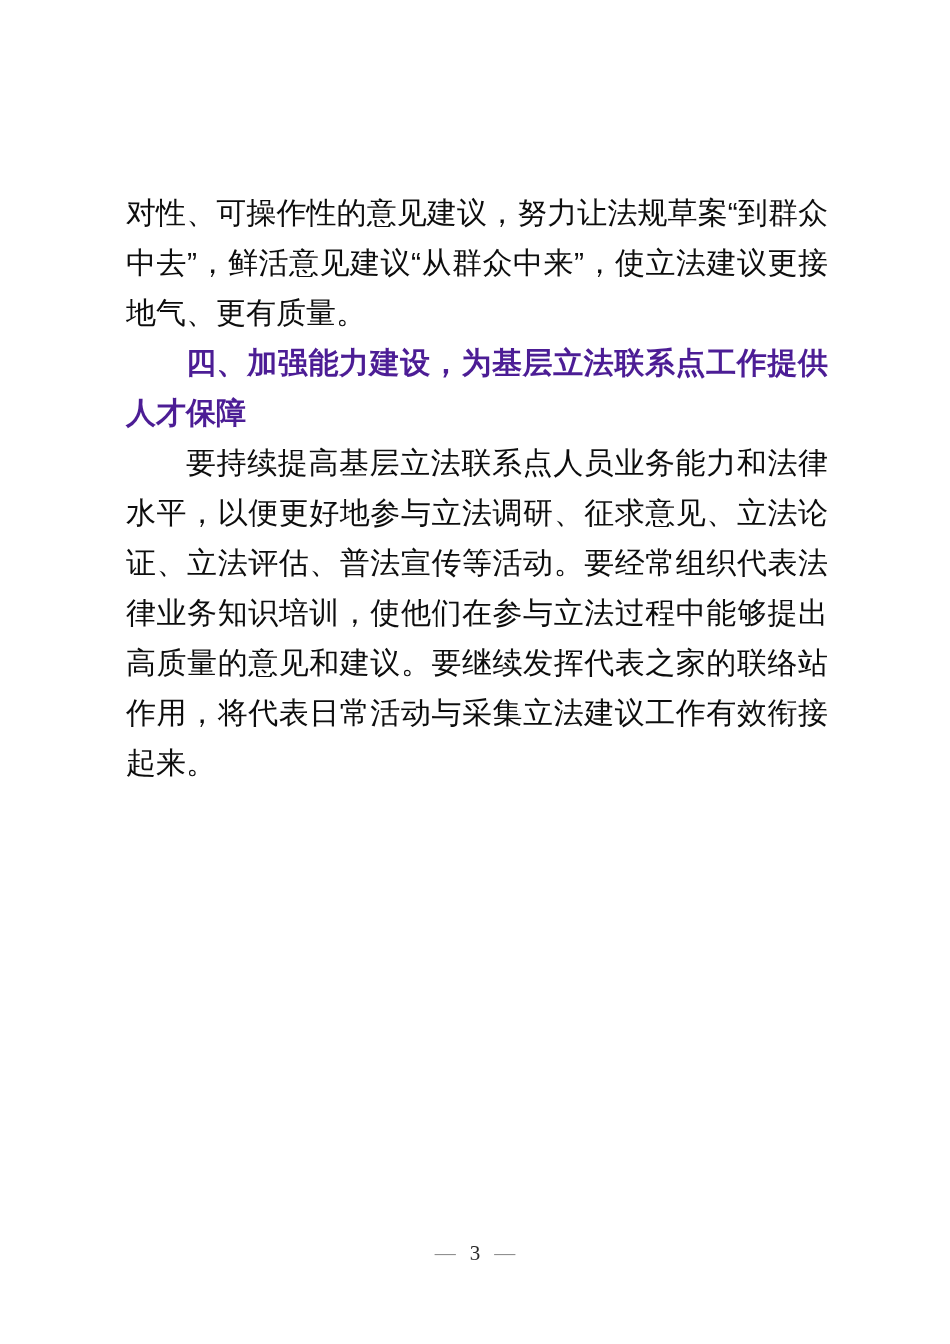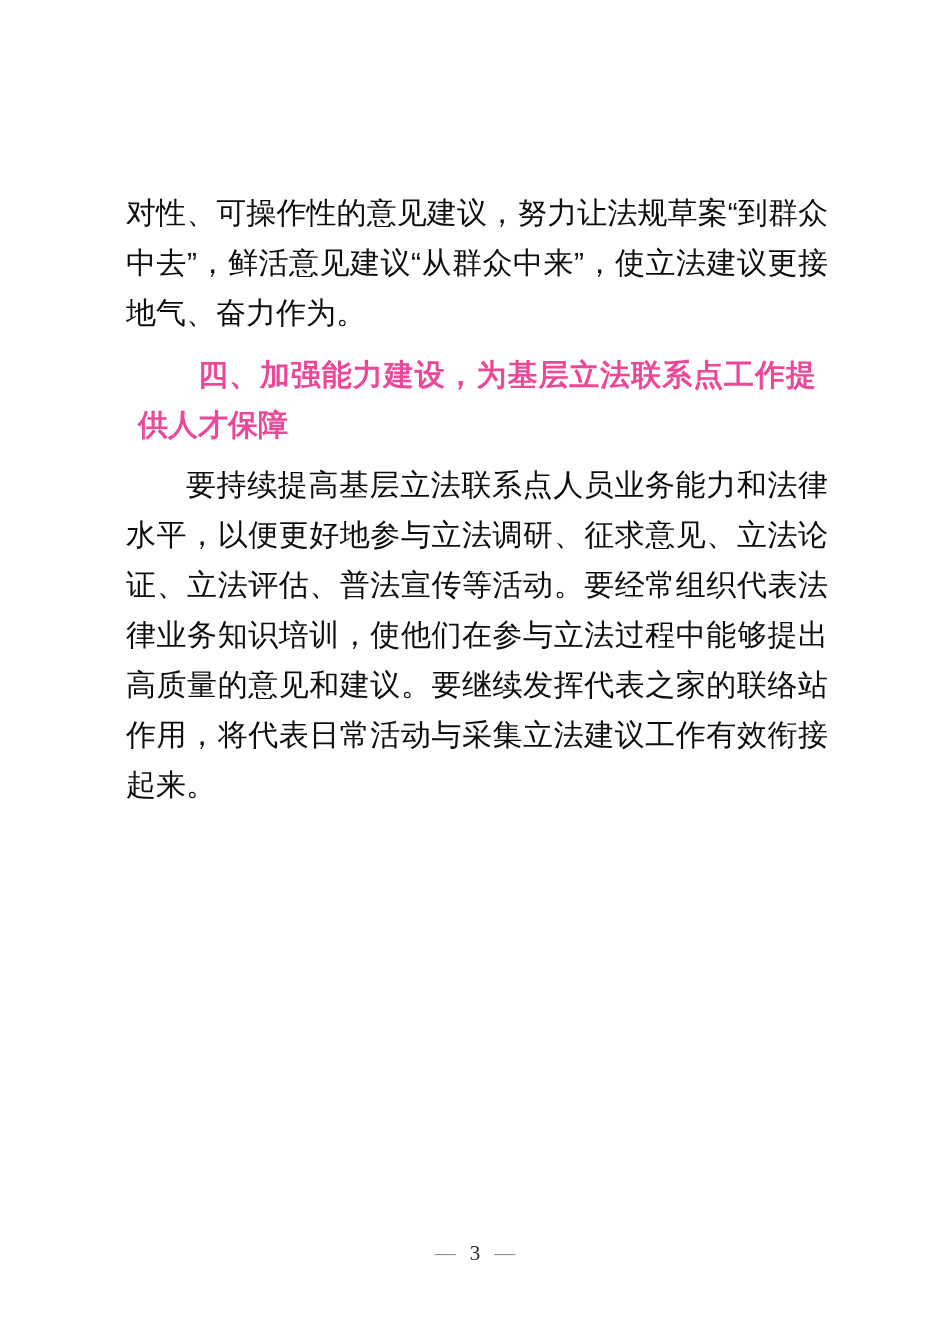--- a/index.html
+++ b/index.html
@@ -25,30 +25,29 @@
     color: #0d0d0d;
     text-align: justify;
     text-justify: inter-ideograph;
   }
   .para {
     margin: 0;
     padding: 0;
   }
   .para.indent {
     text-indent: 60px;
-    font-family: Liberation Mono, monospace;
   }
   .heading {
-    margin: 12px;
+    margin: 0;
     padding: 0;
     font-size: 30px;
     line-height: 50px;
     font-weight: 700;
     text-indent: 60px;
-    color: #ec4899;
+    color: #4c1d95;
   }
   .footer {
     position: absolute;
     left: 0;
     top: 1240px;
     width: 950px;
     text-align: center;
     font-family: "Liberation Serif", serif;
     font-size: 21px;
     line-height: 26px;
@@ -63,21 +62,21 @@
     margin: 0 14px;
     color: #2a2a2a;
   }
 </style>
 </head>
 <body>
 
 <div class="page">
 
   <div class="content">
-    <p class="para">对性、可操作性的意见建议，努力让法规草案“到群众中去”，鲜活意见建议“从群众中来”，使立法建议更接地气、奋力作为。</p>
+    <p class="para">对性、可操作性的意见建议，努力让法规草案“到群众中去”，鲜活意见建议“从群众中来”，使立法建议更接地气、更有质量。</p>
     <h2 class="heading">四、加强能力建设，为基层立法联系点工作提供人才保障</h2>
     <p class="para indent">要持续提高基层立法联系点人员业务能力和法律水平，以便更好地参与立法调研、征求意见、立法论证、立法评估、普法宣传等活动。要经常组织代表法律业务知识培训，使他们在参与立法过程中能够提出高质量的意见和建议。要继续发挥代表之家的联络站作用，将代表日常活动与采集立法建议工作有效衔接起来。</p>
   </div>
 
   <div class="footer">
     <span class="dash">—</span><span class="page-num">3</span><span class="dash">—</span>
   </div>
 
 </div>
 

